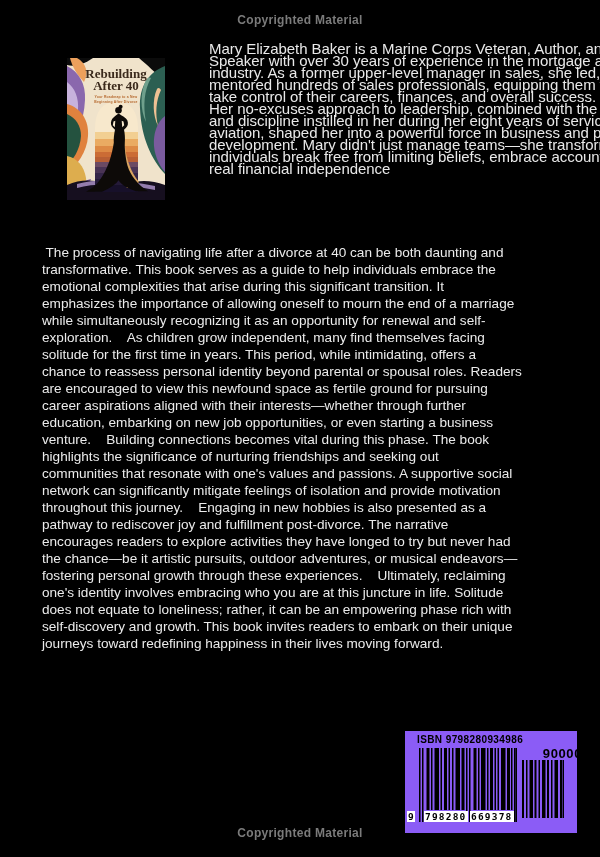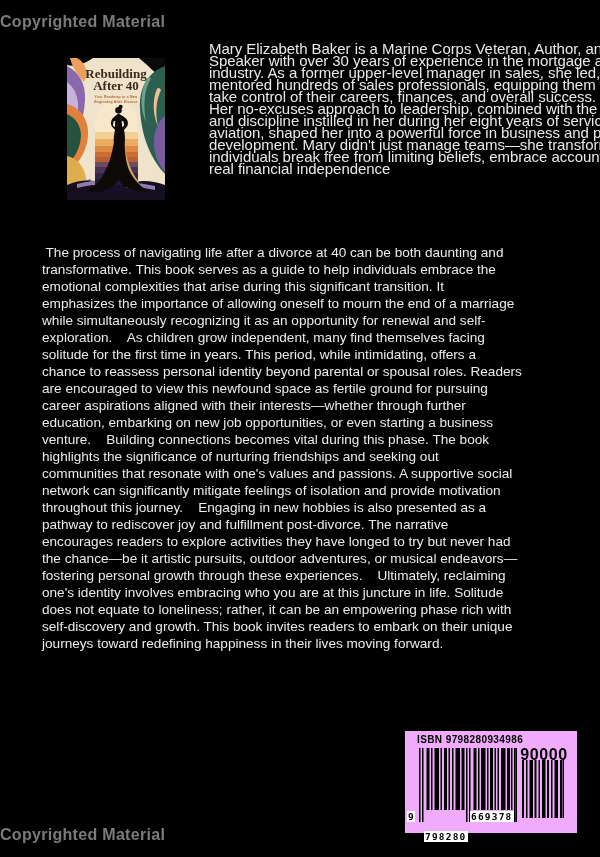--- a/index.html
+++ b/index.html
@@ -1,59 +1,59 @@
 <!DOCTYPE html>
 <html><head>
 <meta charset="utf-8">
 <style>
   html,body { margin:0; padding:0; background:#000; }
   .page {
     position:relative; width:600px; height:857px; background:#000000;
     overflow:hidden; font-family:"Liberation Sans", sans-serif;
   }
   .copyright {
-    position:absolute; left:0; width:600px; 
-    color:#7b7b7b; font-size:16px; font-weight:600; letter-spacing:0.3px;
+    position:absolute; left:0; width:600px; text-align:center;
+    color:#7b7b7b; font-size:12px; font-weight:600; letter-spacing:0.3px;
   }
   .copyright.top { top:13px; }
   .copyright.bottom { top:826px; }
 
   .cover { position:absolute; left:67px; top:58px; width:120px; height:142px; }
   .cover svg { display:block; }
 
   .bio {
     position:absolute; left:209px; top:43px; width:352px;
     color:#e9e9e9; font-size:15px; line-height:12px;
     letter-spacing:-0.05px; white-space:pre;
   }
   .desc {
     position:absolute; left:42px; top:244px; width:524px;
     color:#ebebeb; font-size:13.6px; line-height:17px; white-space:pre;
   }
 
   .barcode-box {
     position:absolute; left:405px; top:731px; width:172px; height:102px;
-    background:#f0abfc; color:#000;
+    background:#8b5cf6; color:#000;
   }
   .isbn {
     position:absolute; left:12px; top:3px;
     font-size:10px; font-weight:700; letter-spacing:0.4px;
   }
   .bars-main { position:absolute; left:14px; top:17px; }
   .bars-addon { position:absolute; left:117px; top:29px; }
   .bc-digit {
     position:absolute; top:80px; font-family:"DejaVu Sans Mono", monospace;
     font-size:9.5px; font-weight:bold; background:#fff; padding:0 1px;
   }
   .d-left { left:2px; }
-  .d-g1 { left:19px; letter-spacing:1.2px;margin-top:20px; }
+  .d-g1 { left:19px; letter-spacing:1.2px; }
   .d-g2 { left:65px; letter-spacing:1.2px; }
   .price {
-    position:absolute; left:115px; top:15px; width:48px; text-align:center;
-    font-size:16px; font-weight:700; letter-spacing:0.6px;
+    position:absolute; left:129px; top:15px; width:48px; text-align:right;
+    font-size:13px; font-weight:700; letter-spacing:0.6px;
   }
 </style>
 </head>
 <body>
 
 <div class="page">
 
   <div class="copyright top">Copyrighted Material</div>
 
   <div class="cover">

